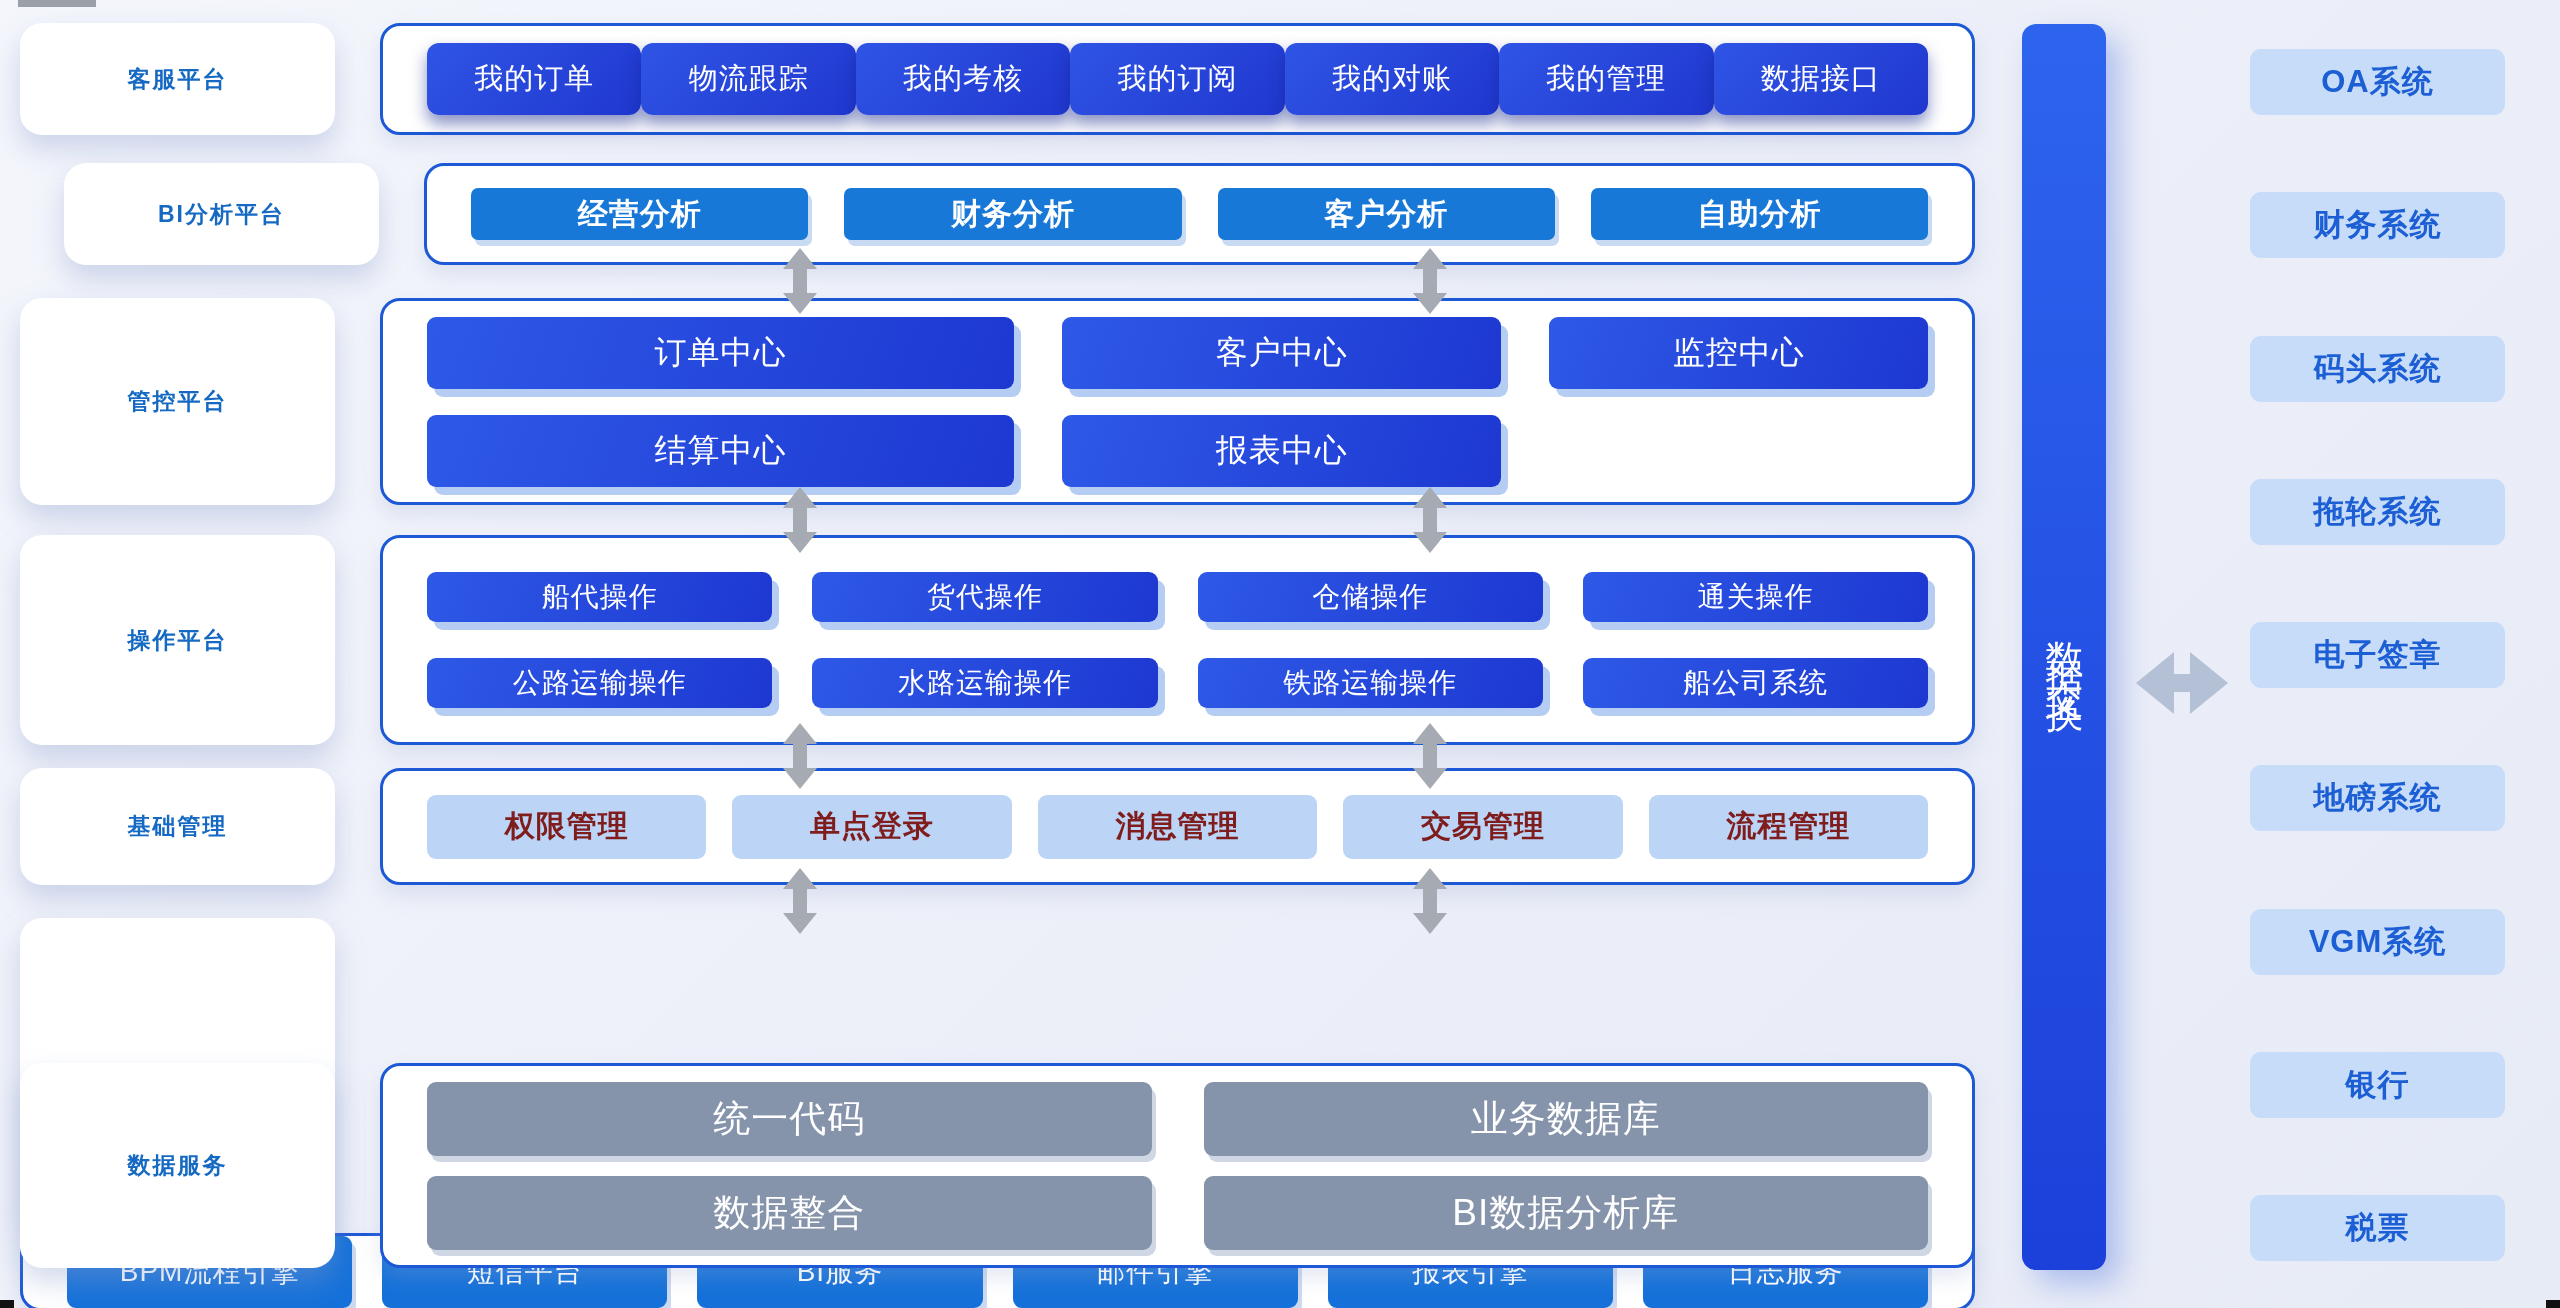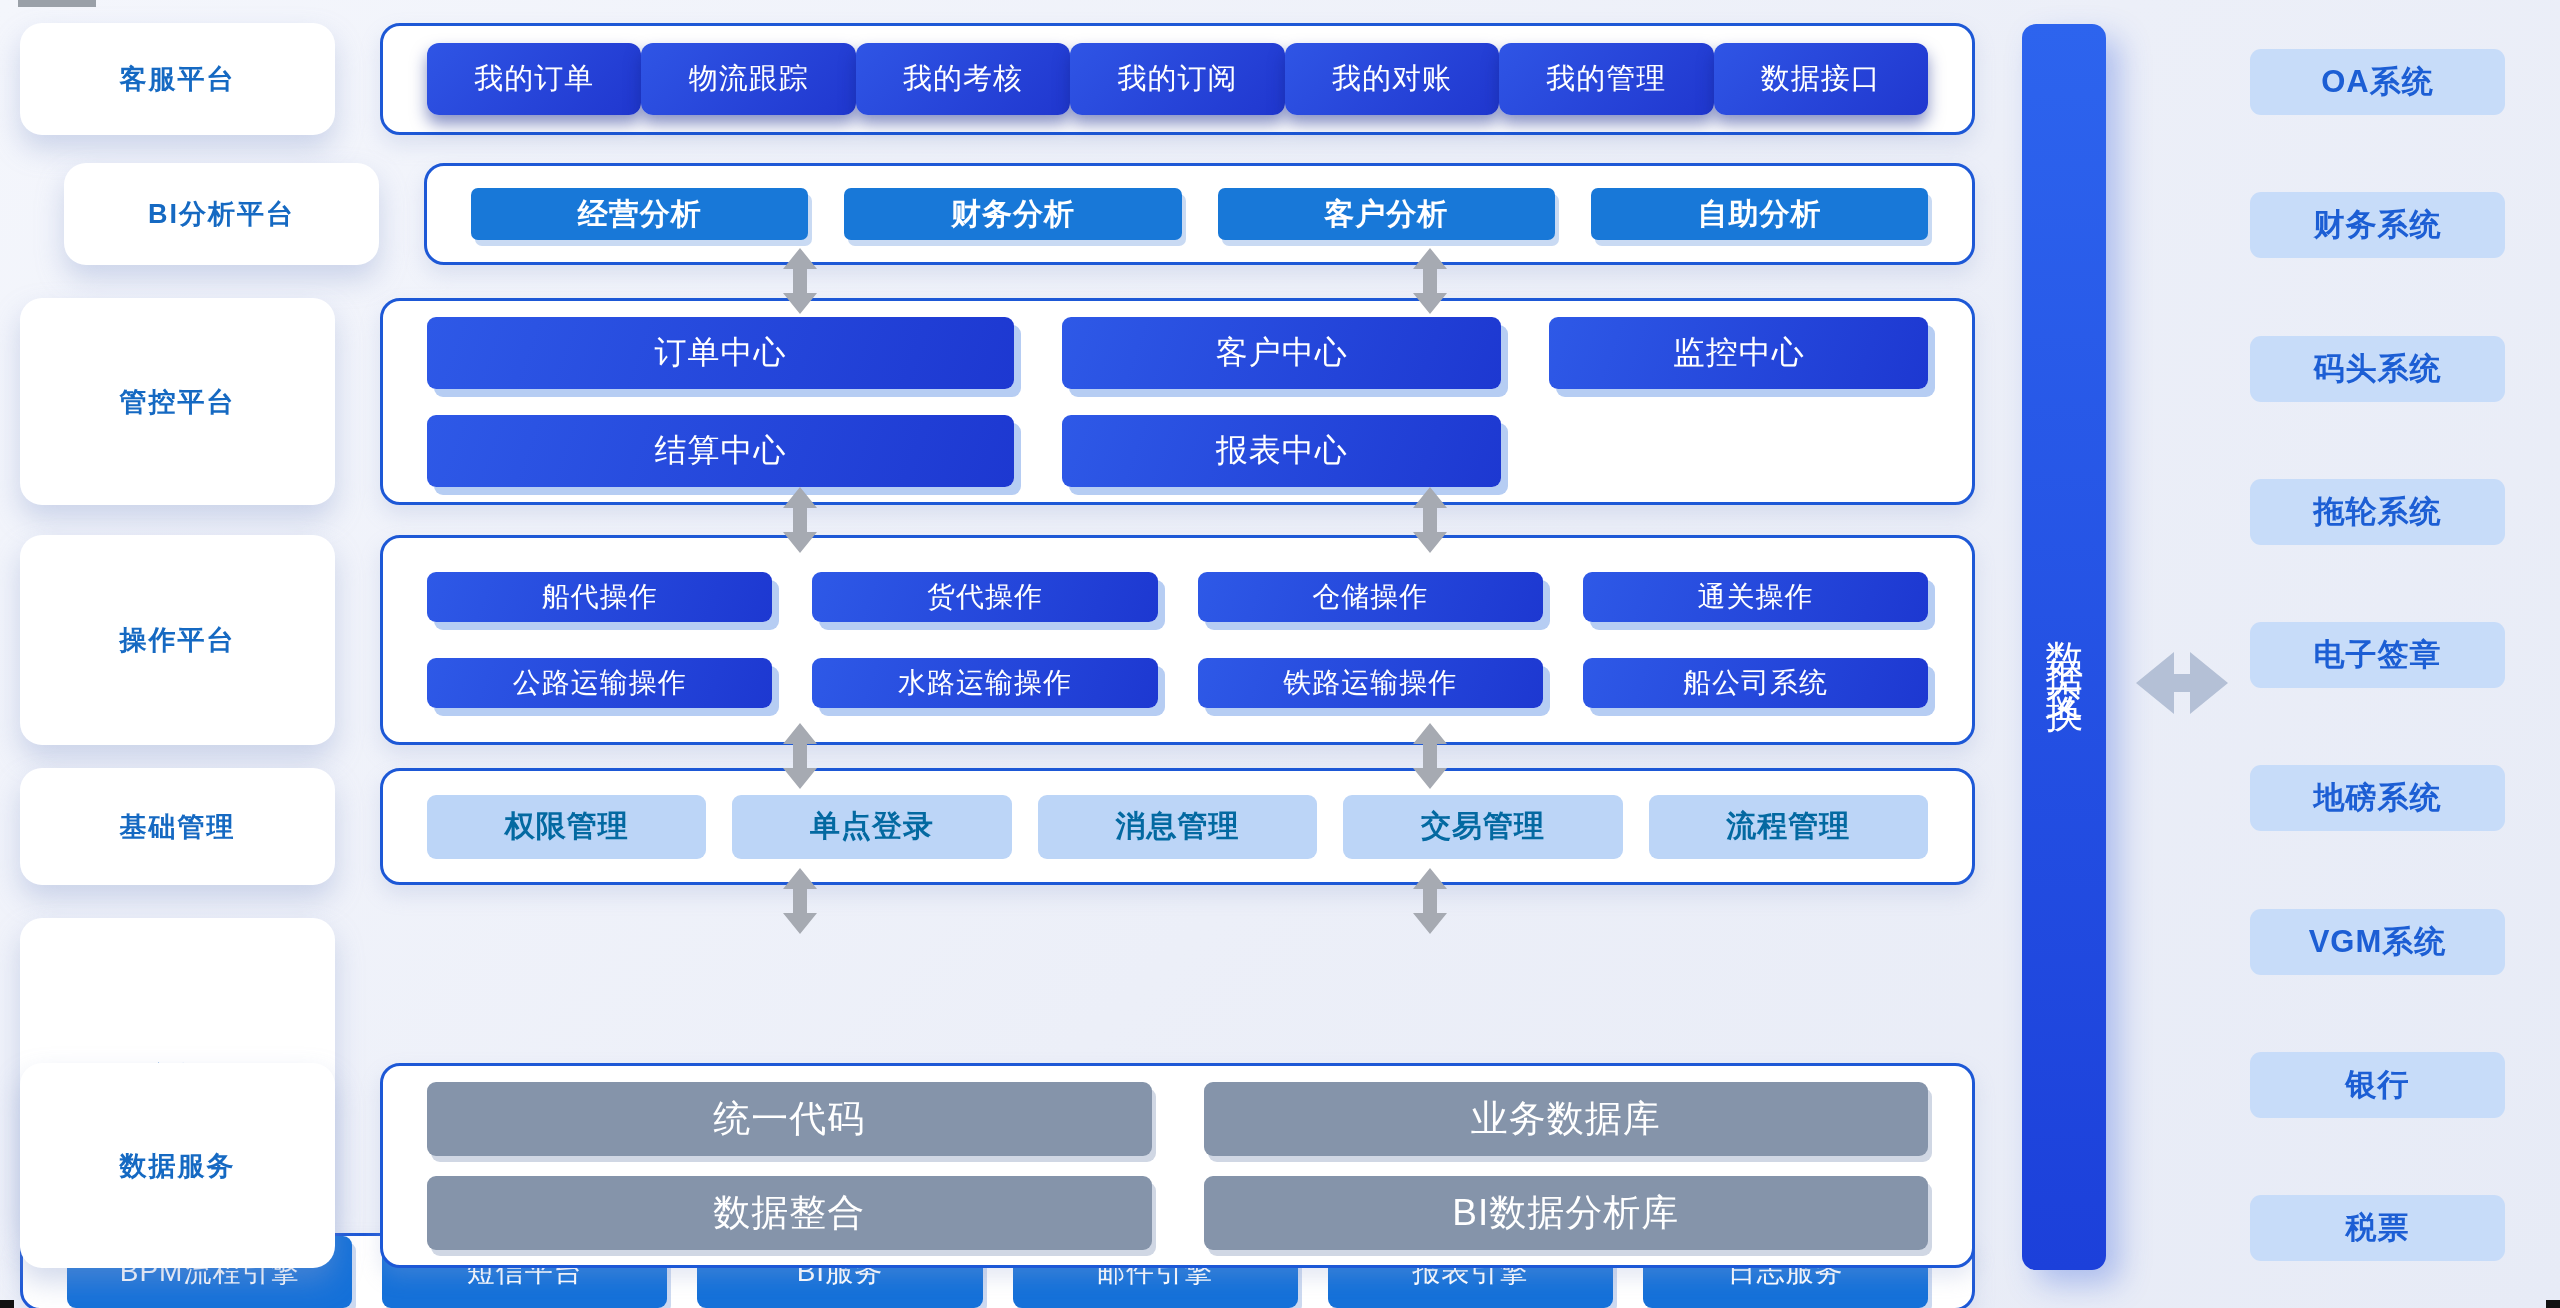--- a/index.html
+++ b/index.html
@@ -19,21 +19,21 @@
   .r4{height:210px;margin-bottom:23px;}
   .r5{height:117px;margin-bottom:33px;}
   .r6{height:117px;margin-bottom:28px;flex-direction:column;}
   .r7{height:205px;}
 
   .side-card{
     width:315px;flex:0 0 315px;margin-right:45px;
     background:#ffffff;border-radius:22px;
     box-shadow:0 14px 28px rgba(140,158,205,.38);
     display:flex;align-items:center;justify-content:center;
-    color:#1569c2;font-size:27px;font-weight:700;letter-spacing:2px;
+    color:#1569c2;font-size:23px;font-weight:700;letter-spacing:2px;
   }
   .panel{
     flex:1;background:#ffffff;border:3px solid #1d58d6;border-radius:20px;
     box-shadow:0 10px 20px rgba(150,168,210,.25);
     box-sizing:border-box;
   }
 
   
   .btn{display:flex;align-items:center;justify-content:center;color:#fff;
        border-radius:10px;font-weight:600;letter-spacing:1px;}
@@ -54,21 +54,21 @@
   .p3 .btn{height:72px;font-size:32px;font-weight:500;
     background:linear-gradient(110deg,#2e59e7 0%,#1d38d1 100%);
     border-radius:9px;box-shadow:7px 8px 0 #b6cdf3;}
   
   .p4{grid-template-columns:repeat(4,1fr);gap:36px 40px;}
   .p4 .btn{height:50px;font-size:28px;font-weight:500;
     background:linear-gradient(110deg,#2e59e7 0%,#1d38d1 100%);
     border-radius:9px;box-shadow:7px 8px 0 #b6cdf3;}
   
   .p5{gap:26px;}
-  .p5 .btn{flex:1;height:64px;font-size:30px;font-weight:700;color:#0369a1;
+  .p5 .btn{flex:1;height:64px;font-size:30px;font-weight:700;color:#7f1d1d;
     background:#bcd5f7;border-radius:9px;}
   
   .p6{gap:30px;}
   .p6 .btn{flex:1;height:72px;font-size:28px;font-weight:500;background:#1571d9;
     border-radius:9px;box-shadow:4px 6px 0 #ccd9f0;}
   
   .p7{grid-template-columns:1fr 1fr;gap:20px 52px;}
   .p7 .btn{height:74px;font-size:37px;font-weight:500;background:#8594aa;
     border-radius:9px;box-shadow:4px 6px 0 #d0d7e4;}
 

